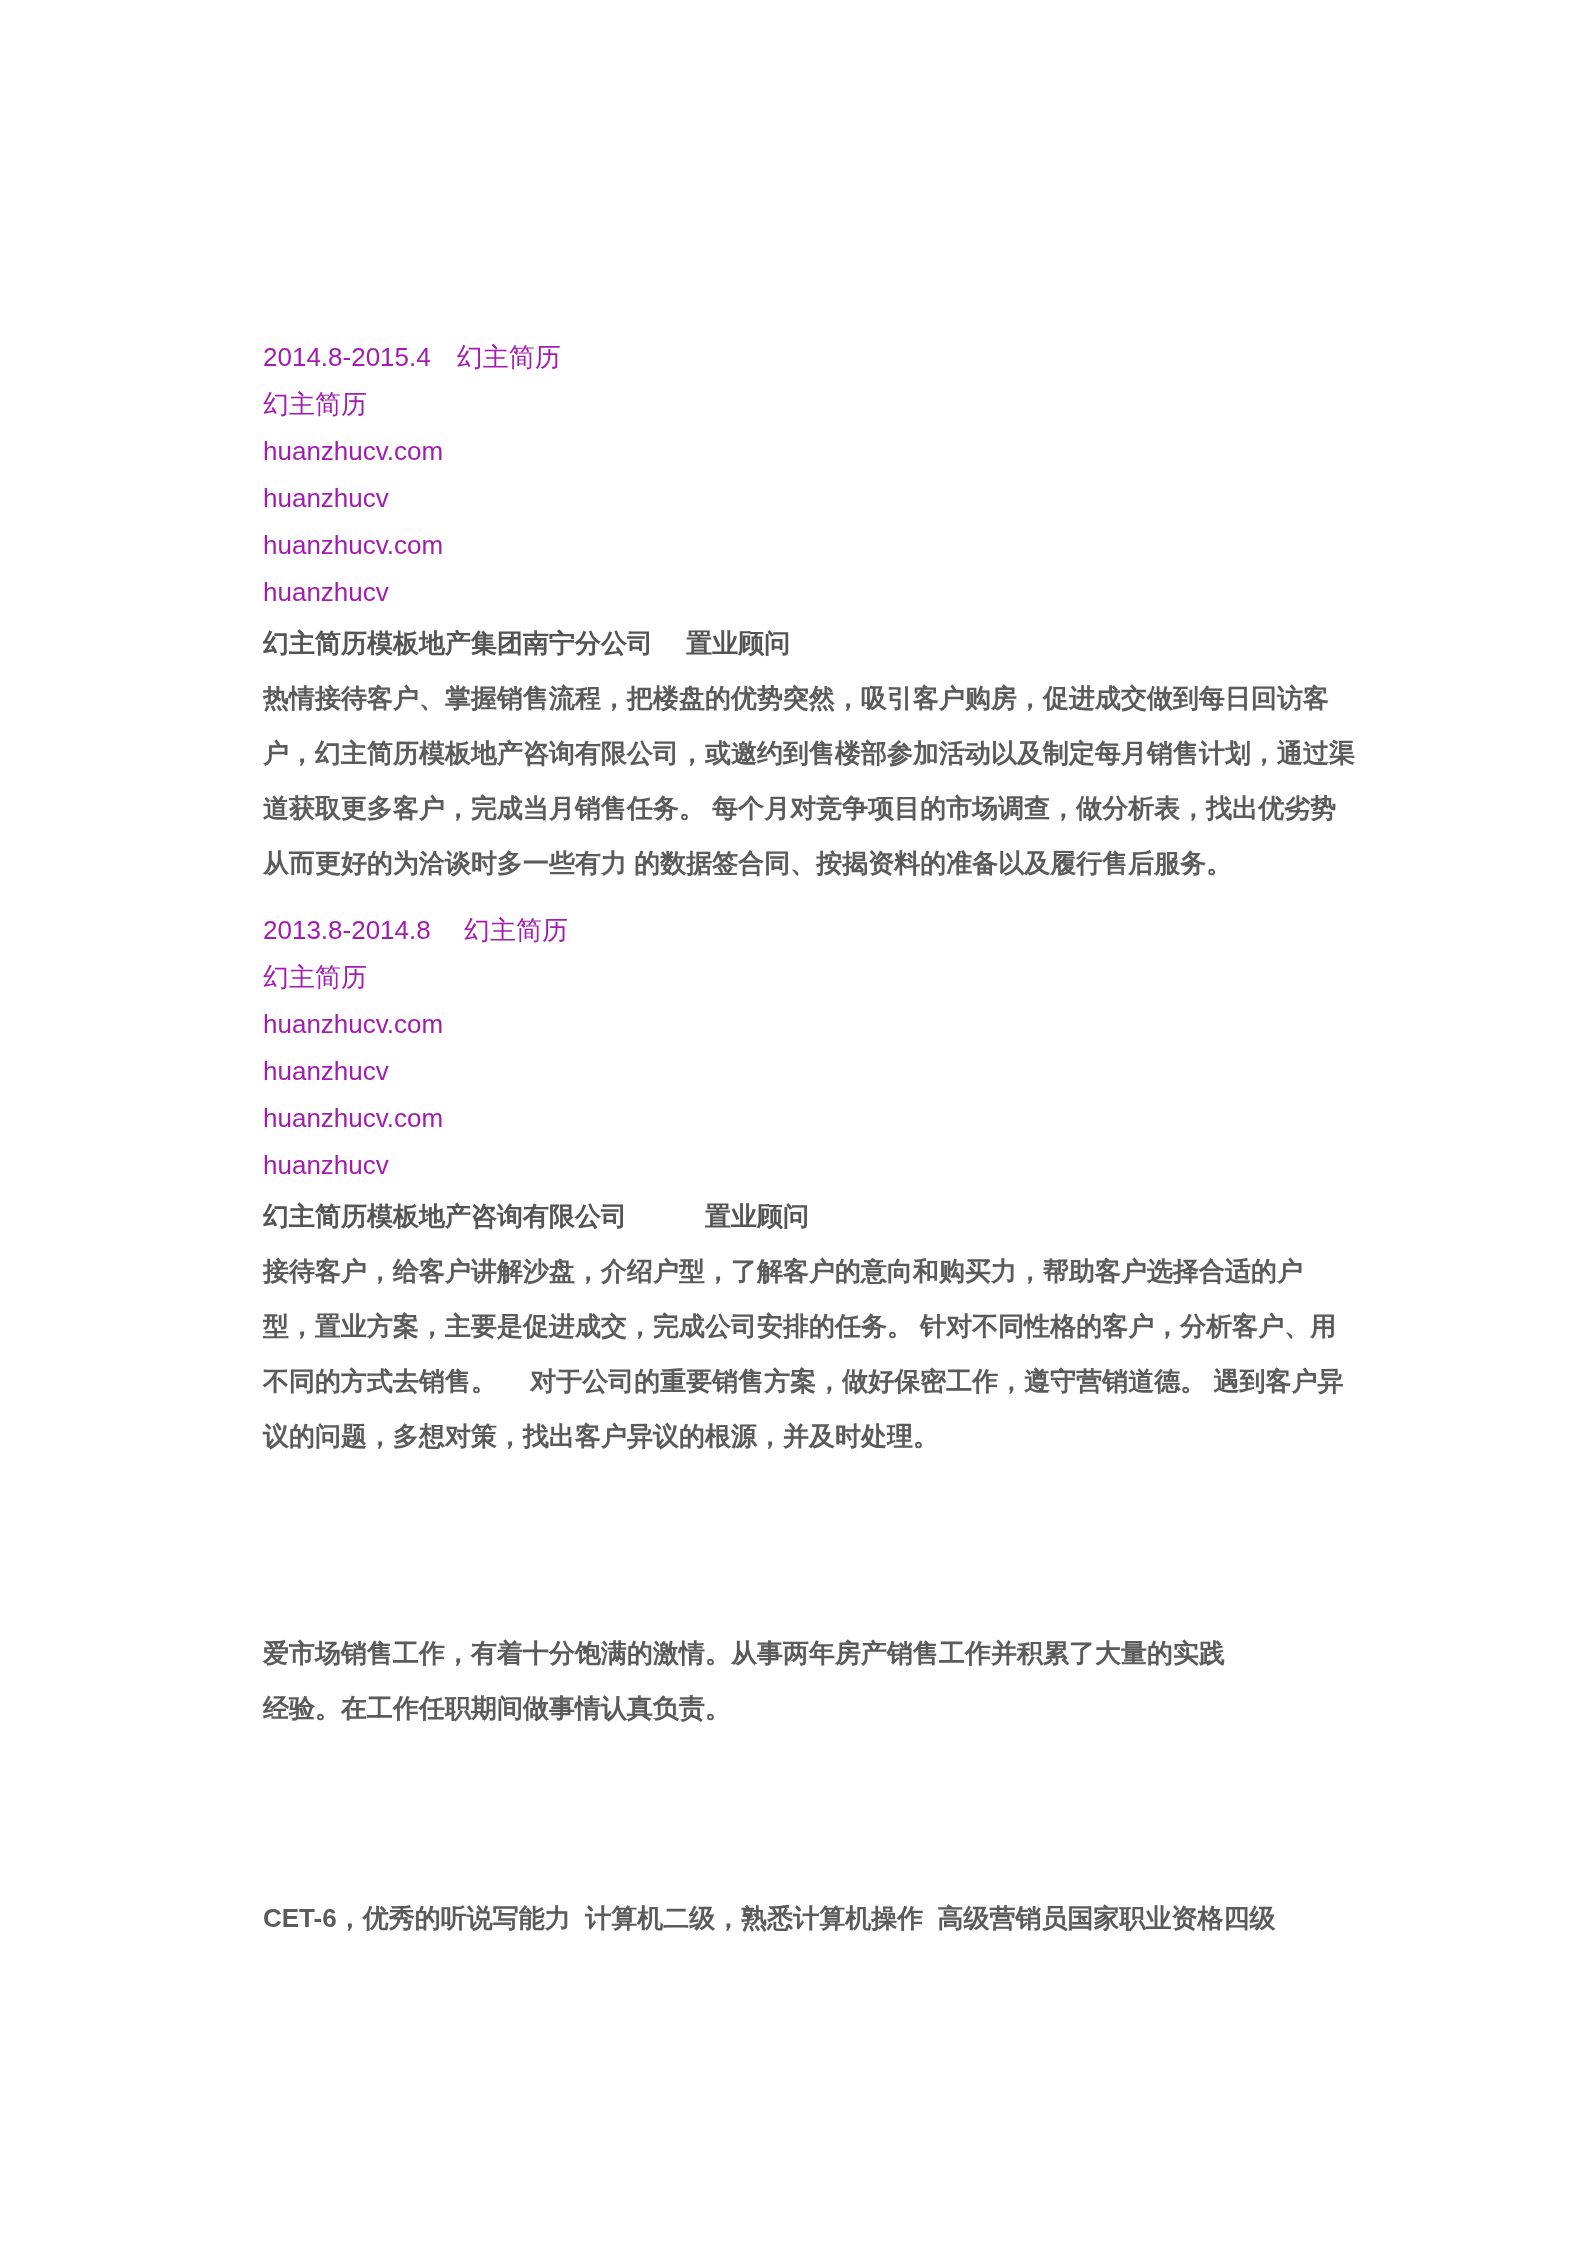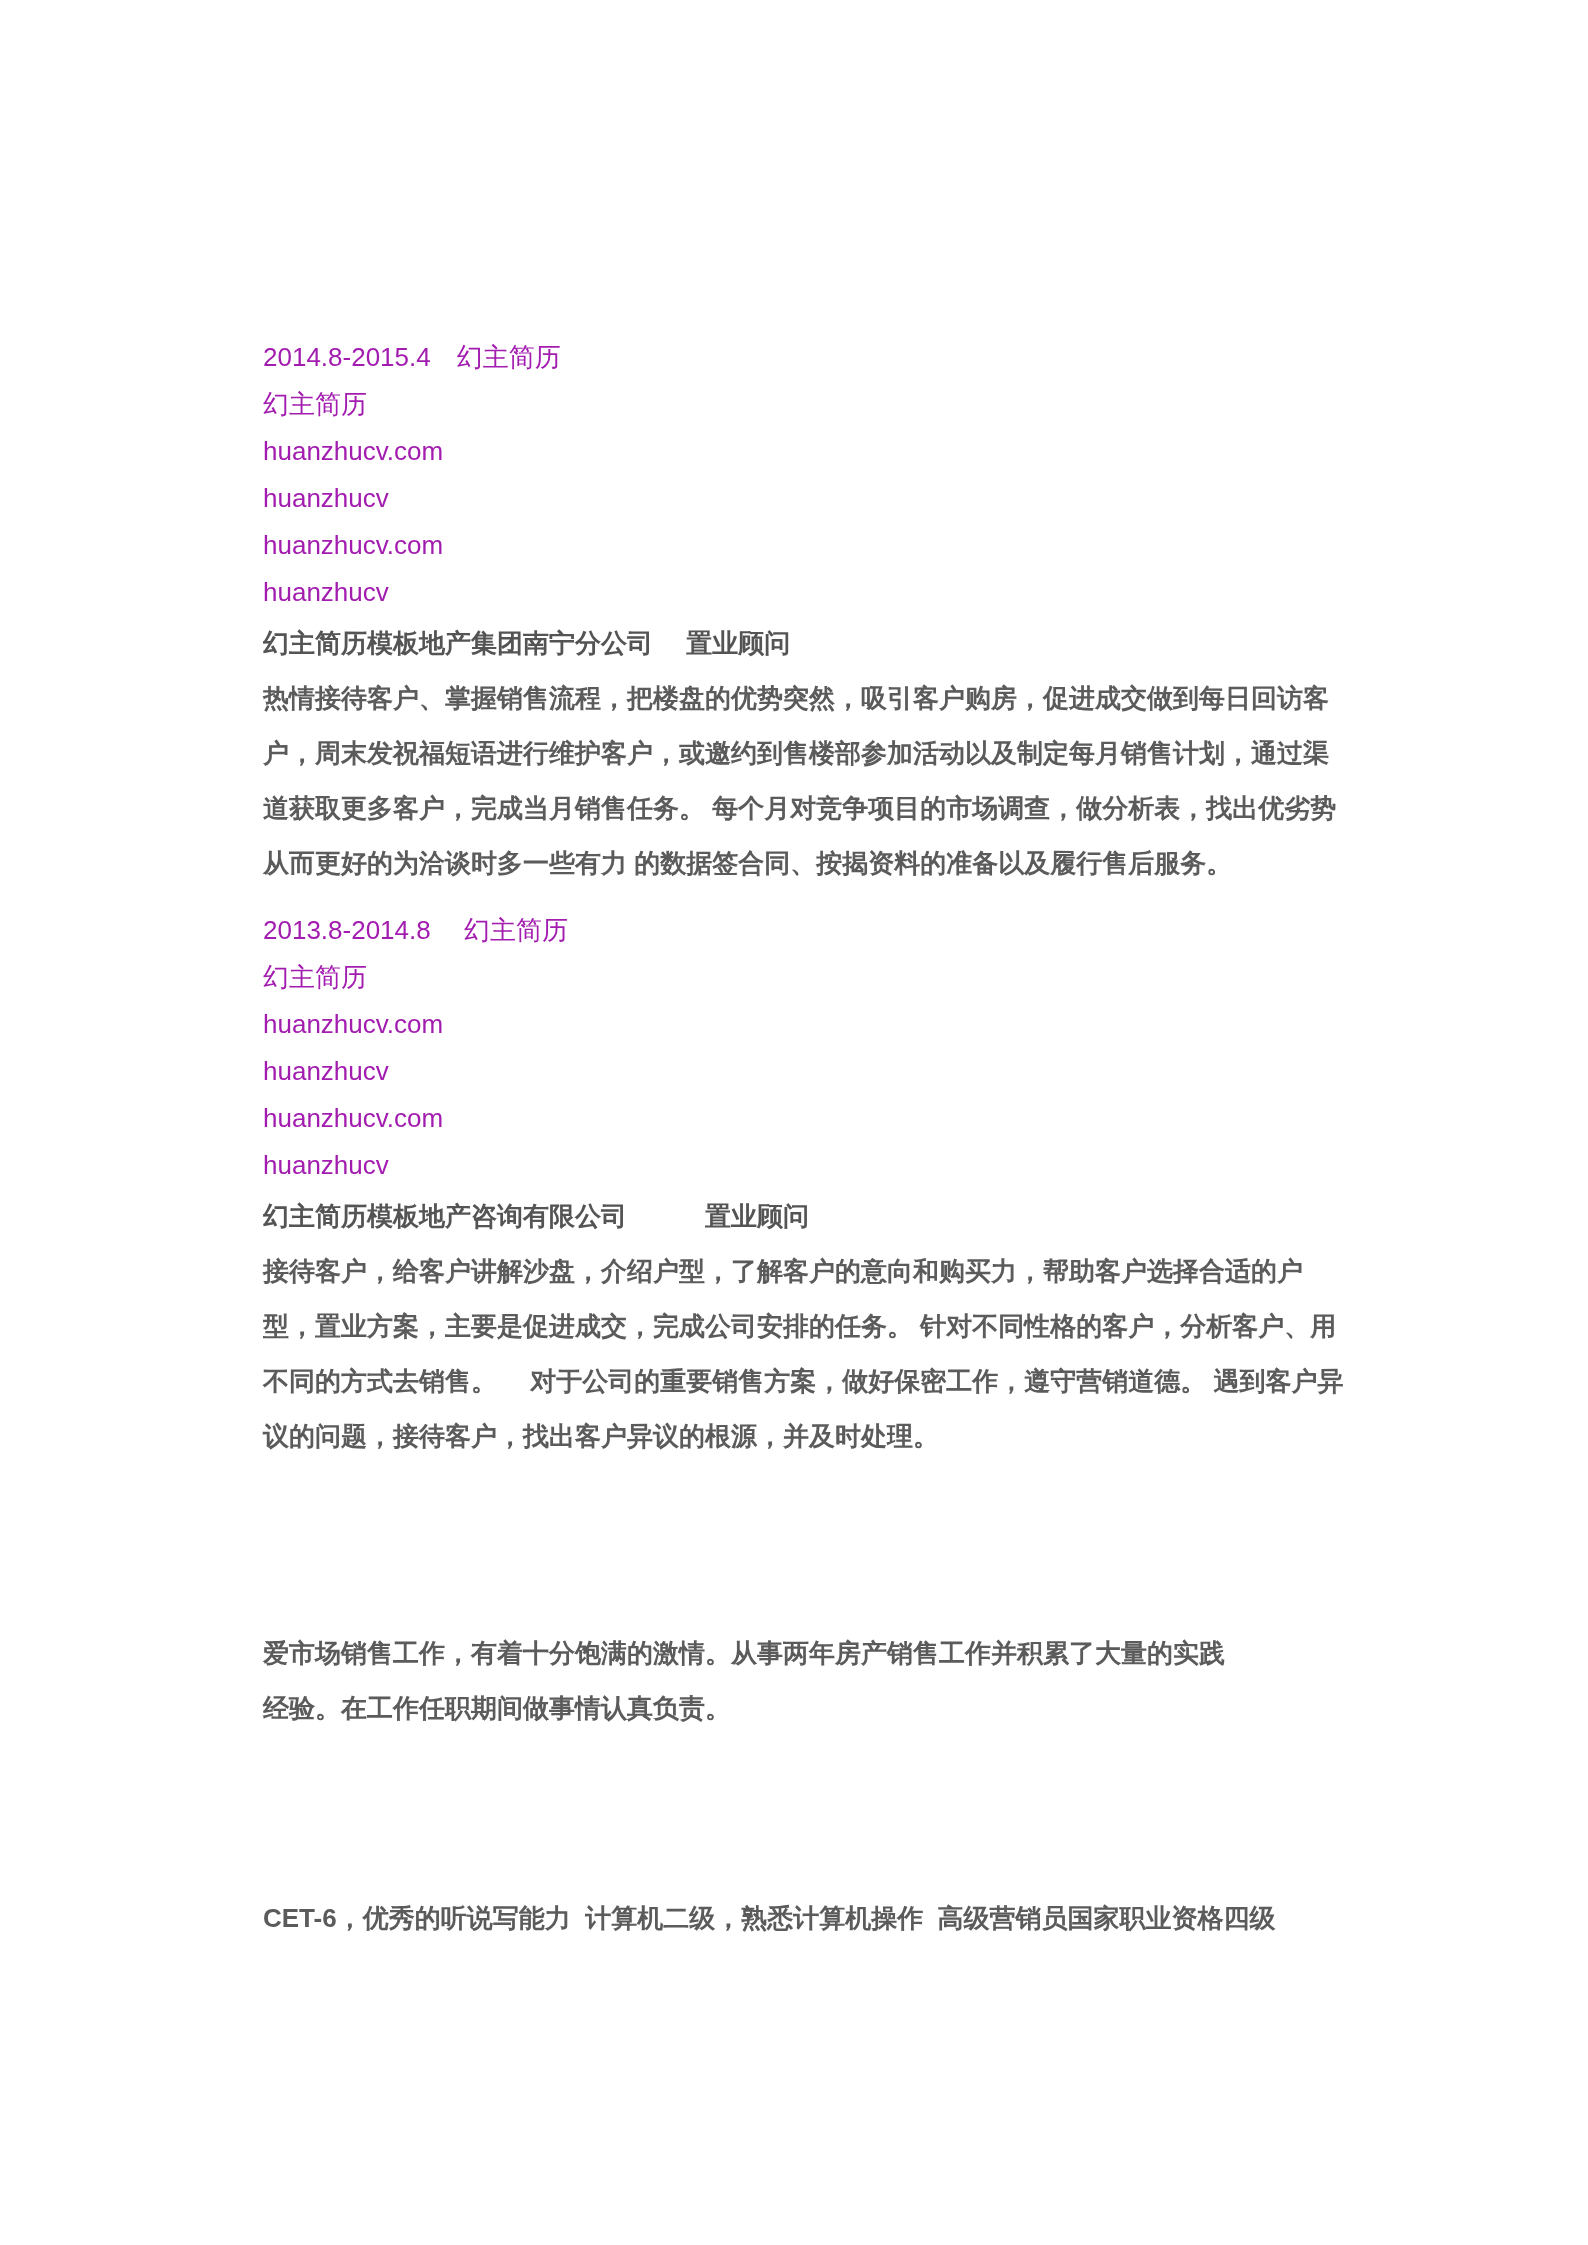--- a/index.html
+++ b/index.html
@@ -53,37 +53,37 @@
 
   <section>
     <div class="meta-line">2014.8-2015.4　幻主简历</div>
     <div class="meta-line">幻主简历</div>
     <div class="meta-line">huanzhucv.com</div>
     <div class="meta-line">huanzhucv</div>
     <div class="meta-line">huanzhucv.com</div>
     <div class="meta-line">huanzhucv</div>
     <div class="body-line company-line">幻主简历模板地产集团南宁分公司　 置业顾问</div>
     <div class="body-line">热情接待客户、掌握销售流程，把楼盘的优势突然，吸引客户购房，促进成交做到每日回访客</div>
-    <div class="body-line">户，周末发祝福短语进行维护客户，或邀约到售楼部参加活动以及制定每月销售计划，通过渠</div>
+    <div class="body-line">户，幻主简历模板地产咨询有限公司，或邀约到售楼部参加活动以及制定每月销售计划，通过渠</div>
     <div class="body-line">道获取更多客户，完成当月销售任务。 每个月对竞争项目的市场调查，做分析表，找出优劣势</div>
     <div class="body-line">从而更好的为洽谈时多一些有力 的数据签合同、按揭资料的准备以及履行售后服务。</div>
   </section>
 
   <section class="entry-gap">
     <div class="meta-line">2013.8-2014.8　 幻主简历</div>
     <div class="meta-line">幻主简历</div>
     <div class="meta-line">huanzhucv.com</div>
     <div class="meta-line">huanzhucv</div>
     <div class="meta-line">huanzhucv.com</div>
     <div class="meta-line">huanzhucv</div>
     <div class="body-line company-line">幻主简历模板地产咨询有限公司　　　置业顾问</div>
     <div class="body-line">接待客户，给客户讲解沙盘，介绍户型，了解客户的意向和购买力，帮助客户选择合适的户</div>
     <div class="body-line">型，置业方案，主要是促进成交，完成公司安排的任务。 针对不同性格的客户，分析客户、用</div>
     <div class="body-line">不同的方式去销售。　 对于公司的重要销售方案，做好保密工作，遵守营销道德。 遇到客户异</div>
-    <div class="body-line">议的问题，接待客户，找出客户异议的根源，并及时处理。</div>
+    <div class="body-line">议的问题，多想对策，找出客户异议的根源，并及时处理。</div>
   </section>
 
   <section class="self-eval">
     <div class="body-line">爱市场销售工作，有着十分饱满的激情。从事两年房产销售工作并积累了大量的实践</div>
     <div class="body-line">经验。在工作任职期间做事情认真负责。</div>
   </section>
 
   <section class="skills">
     <div class="body-line">CET-6，优秀的听说写能力  计算机二级，熟悉计算机操作  高级营销员国家职业资格四级</div>
   </section>

